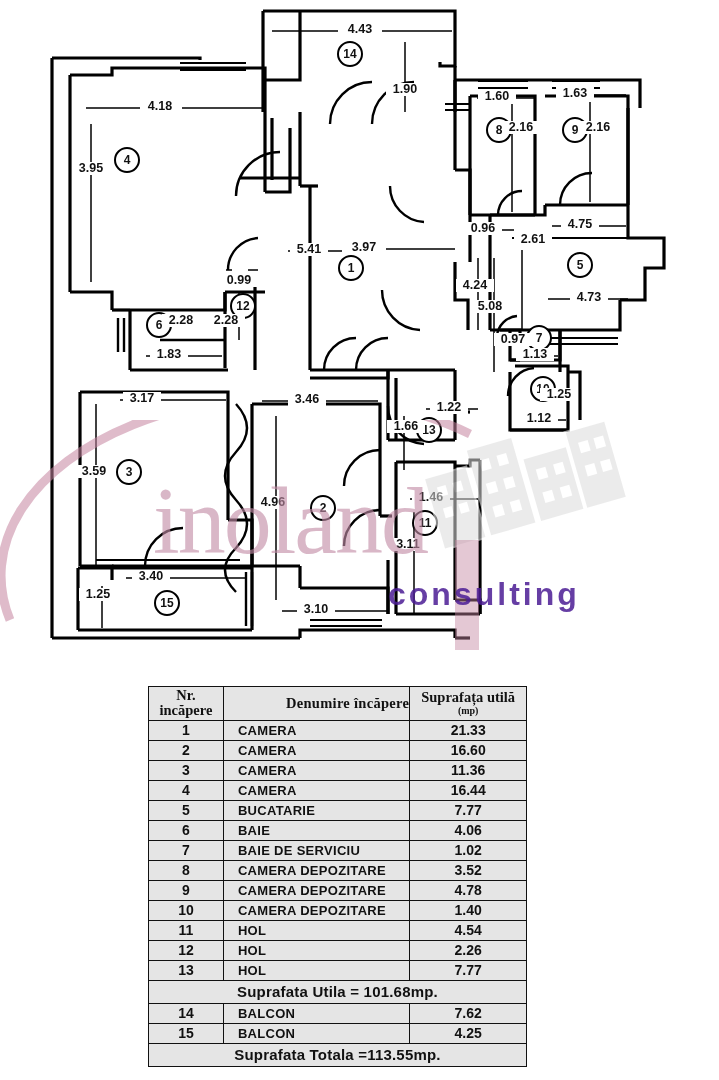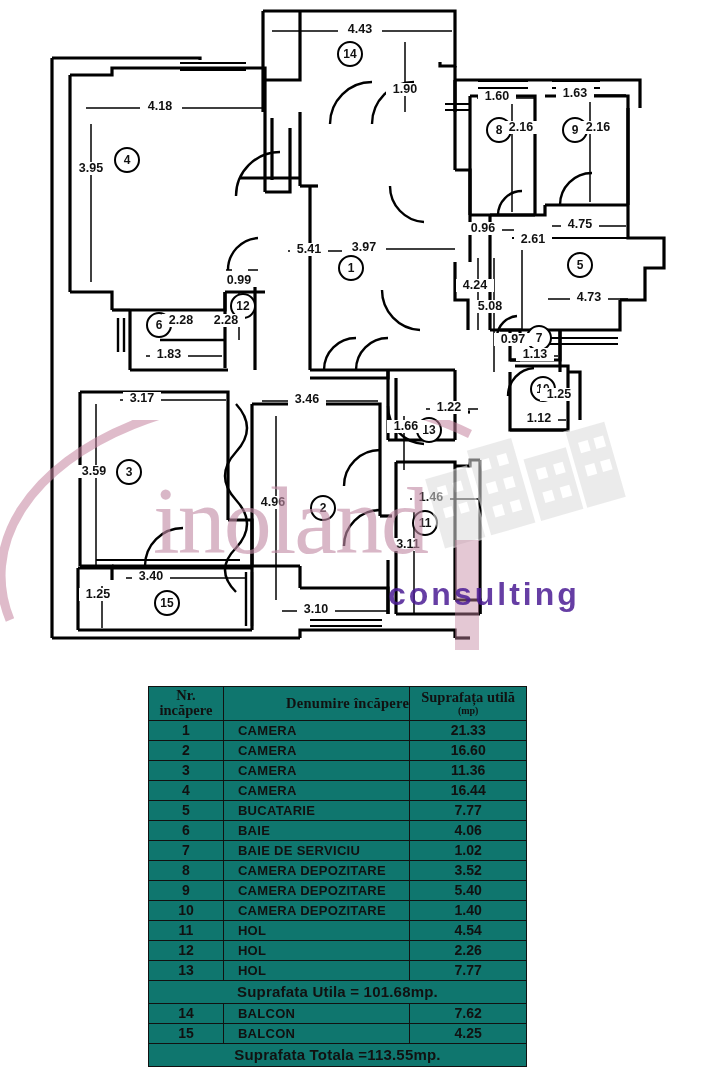--- a/index.html
+++ b/index.html
@@ -16,21 +16,21 @@
   #wm-text{position:absolute;left:110px;top:58px;
            font-family:"Liberation Serif",serif;font-weight:400;
            font-size:96px;letter-spacing:-2px;color:#c28ca6;opacity:.62;
            line-height:.9;margin-left:43px;}
   #wm-sub{position:absolute;left:388px;top:156px;
           font-family:"Liberation Sans",sans-serif;font-weight:700;
           font-size:32px;letter-spacing:3px;color:#4c1d95;opacity:.85;}
 
   
   #area-table{position:absolute;left:148px;top:686px;width:379px;
-              border-collapse:collapse;background:#0f766e;}
+              border-collapse:collapse;background:#e5e5e5;}
   #area-table td,#area-table th{border:1.6px solid #111;padding:0;}
   #area-table thead th{font-family:"Liberation Serif",serif;font-weight:700;
        font-size:14.5px;text-align:center;padding:3px 2px 4px;line-height:1.05;}
   #area-table thead th .sub{font-size:10px;display:block;font-weight:700;}
   .c-nr{width:76px;text-align:center;font-weight:700;font-size:14px;
         padding:1px 0 2px !important;}
   .c-name{width:180px;text-align:left;font-weight:700;font-size:13px;
           padding:1px 0 2px 14px !important;letter-spacing:.3px;}
   .c-area{width:121px;text-align:center;font-weight:700;font-size:14px;
           padding:1px 0 2px !important;}
@@ -375,21 +375,21 @@
         <td class="c-area">1.02</td>
       </tr>
       <tr>
         <td class="c-nr">8</td>
         <td class="c-name">CAMERA  DEPOZITARE</td>
         <td class="c-area">3.52</td>
       </tr>
       <tr>
         <td class="c-nr">9</td>
         <td class="c-name">CAMERA  DEPOZITARE</td>
-        <td class="c-area">5.40</td>
+        <td class="c-area">4.78</td>
       </tr>
       <tr>
         <td class="c-nr">10</td>
         <td class="c-name">CAMERA  DEPOZITARE</td>
         <td class="c-area">1.40</td>
       </tr>
       <tr>
         <td class="c-nr">11</td>
         <td class="c-name">HOL</td>
         <td class="c-area">4.54</td>

